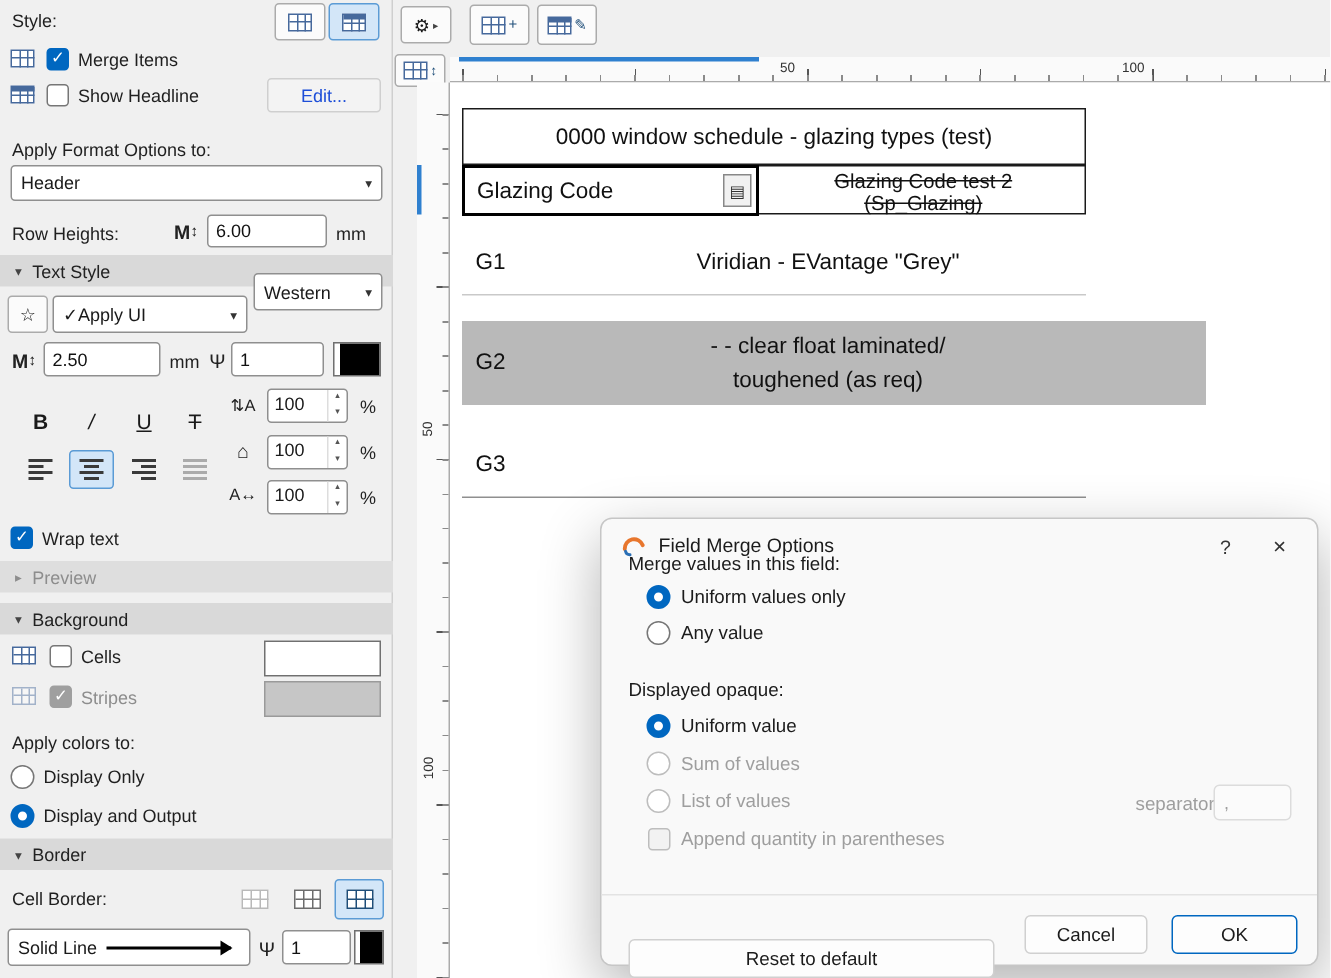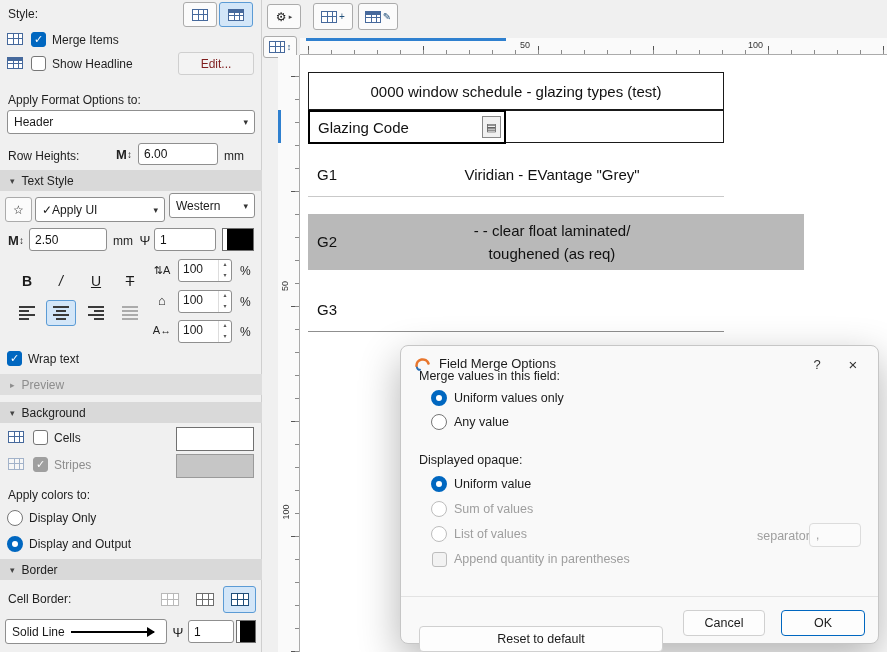--- a/index.html
+++ b/index.html
@@ -4,21 +4,21 @@
 <style>
 *{margin:0;padding:0;box-sizing:border-box}
 body{font-family:"Liberation Sans",sans-serif;background:#fff}
 .app{position:relative;width:887px;height:652px;background:#f0f0f0;overflow:hidden;font-size:12px;color:#1a1a1a}
 .abs{position:absolute}
 .sidebar{position:absolute;left:0;top:0;width:262px;height:652px;background:#f0f0f0;border-right:1px solid #cfcfcf}
 .lbl{position:absolute;font-size:12px;color:#1f1f1f;white-space:nowrap}
 .gray{color:#8d8d8d}
 .btn{position:absolute;display:flex;align-items:center;justify-content:center;background:#fbfbfb;border:1px solid #ababab;border-radius:3px;cursor:pointer;gap:2px}
 .btn.sel{background:#d3e6f8;border-color:#5b9bd5}
-.btn.dis{color:#7f1d1d;background:#f3f3f3;border-color:#cfcfcf}
+.btn.dis{color:#1d4ed8;background:#f3f3f3;border-color:#cfcfcf}
 .input{position:absolute;background:#fff;border:1px solid #8f8f8f;border-radius:3px;font:12px "Liberation Sans",sans-serif;padding:2px 5px;color:#111}
 .select{position:absolute;background:#fff;border:1px solid #8f8f8f;border-radius:3px;display:flex;align-items:center;padding:0 6px;font-size:12px;cursor:pointer}
 .select .chev{margin-left:auto;font-size:9px;color:#333}
 .secbar{position:absolute;left:0;width:262px;height:21px;background:#d9d9d9;display:flex;align-items:center;padding-left:10px;gap:7px;font-size:12px;color:#222}
 .secbar.dis{background:#dedede;color:#8d8d8d}
 .tri{font-size:9px;color:#444}
 .cb{position:absolute;width:15px;height:15px;border:1px solid #767676;border-radius:3px;background:#fff;cursor:pointer}
 .cb.on{background:#0067c0;border-color:#0067c0}
 .cb.on::after{content:"✓";color:#fff;font-size:11px;position:absolute;left:2px;top:0px;line-height:13px}
 .cb.on.dis{background:#9f9f9f;border-color:#9f9f9f}
@@ -120,21 +120,21 @@
       <span>Text Style</span>
     </div>
 
     <div class="btn" style="left:5px;top:197px;width:27px;height:25px">
         <span>☆</span>
       </div>
     <div class="select" style="left:35px;top:197px;width:130px;height:25px">
       <span>✓Apply UI</span>
       <span class="chev">▾</span>
     </div>
-    <div class="select" style="left:169px;top:193px;width:86px;height:25px">
+    <div class="select" style="left:169px;top:182px;width:86px;height:25px">
       <span>Western</span>
       <span class="chev">▾</span>
     </div>
 
     <span class="icon" style="left:4px;top:230px;width:24px;height:20px;color:#222">
         <b>M</b>
         <span style="font-size:10px">↕</span>
       </span>
     <input class="input" style="left: 29px; top: 228px; width: 78px; height: 23px;" value="2.50">
     <span class="lbl" style="left:113px;top:234px">mm</span>
@@ -298,20 +298,24 @@
     <span class="num" style="left:2px;top:226px;transform:rotate(-90deg)">50</span>
     <span class="num" style="left:0px;top:452px;transform:rotate(-90deg)">100</span>
   </div>
   <div class="selbar" style="left:278px;top:110px;width:3px;height:33px"></div>
 
   <div class="canvas sched">
 
     <div class="abs" style="left:8px;top:17px;width:416px;height:38px;border:1px solid #1a1a1a;display:flex;align-items:center;justify-content:center">0000 window schedule - glazing types (test)</div>
 
     <div class="abs" style="left:8px;top:55px;width:416px;height:33px;border:1px solid #1a1a1a">
+      <div class="abs" style="left:197px;top:0;width:219px;height:33px;display:flex;flex-direction:column;align-items:center;justify-content:center;font-size:13.5px;line-height:15px;text-decoration:line-through">
+        <span>Glazing Code test 2</span>
+        <span>(Sp_Glazing)</span>
+      </div>
       <div class="abs" style="left:-1px;top:-1px;width:198px;height:34px;border:2px solid #000;background:#fff;display:flex;align-items:center;padding-left:8px">
         <span>Glazing Code</span>
         <span class="abs" style="right:3px;top:4px;width:19px;height:22px;border:1px solid #888;background:#f1f1f1;display:flex;align-items:center;justify-content:center;font-size:11px;color:#333;cursor:pointer">▤</span>
       </div>
     </div>
 
     <div class="tline" style="left:8px;top:141px;width:416px;height:1px"></div>
 
     <span class="abs" style="left:17px;top:111px">G1</span>
     <span class="abs" style="left:80px;top:111px;width:344px;text-align:center">Viridian -  EVantage "Grey"</span>

